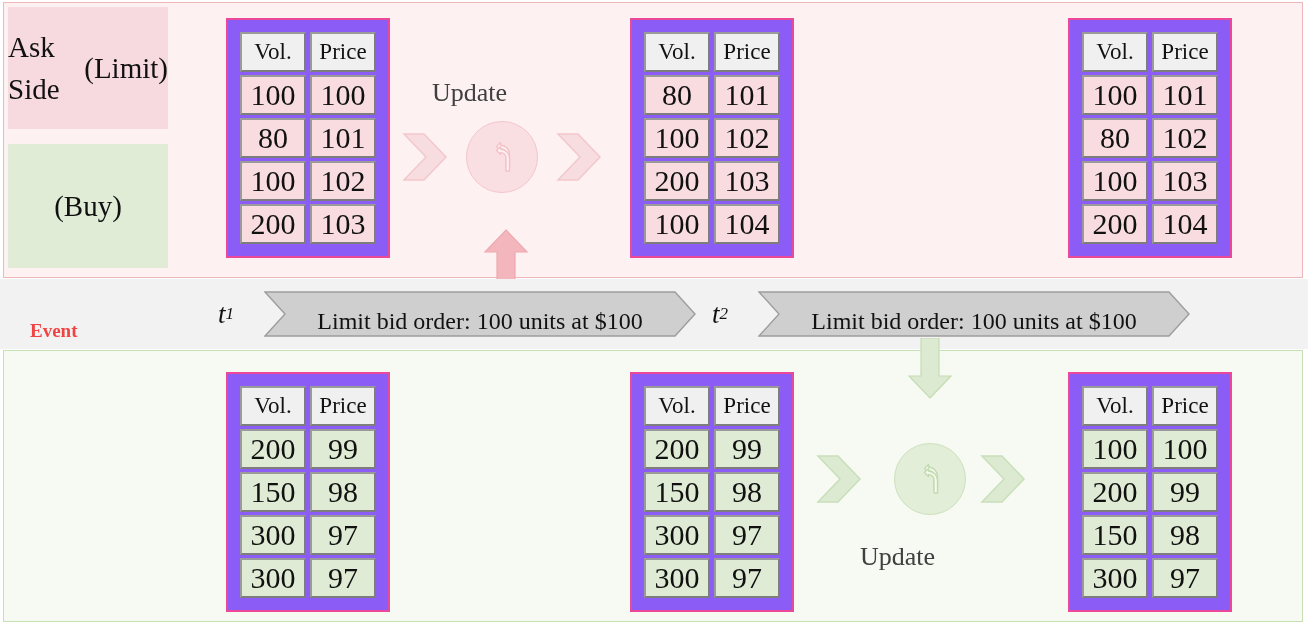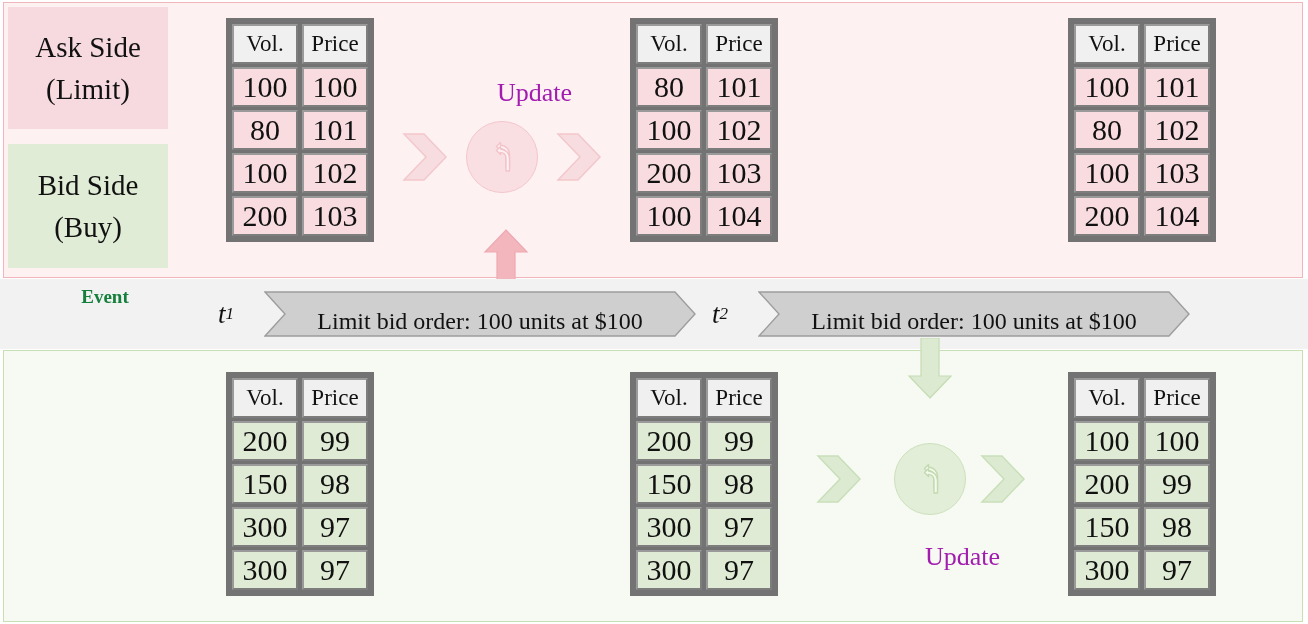--- a/index.html
+++ b/index.html
@@ -12,38 +12,38 @@
   
   .panel{position:absolute;left:3px;width:1300px;box-sizing:border-box;}
   .panel-ask{top:2px;height:276px;background:#fdf1f2;border:1.5px solid #f0b6bc;}
   .panel-bid{top:350px;height:272px;background:#f6faf2;border:1.5px solid #c6e0b4;}
 
   .band{position:absolute;left:0;top:279px;width:1308px;height:70px;background:#f2f2f2;}
 
   
   .side-label{
     position:absolute;box-sizing:border-box;
-    display:flex;flex-direction:column;align-items:center;justify-content:center;
+    display:flex;flex-direction:row;align-items:center;justify-content:center;
     font-size:29px;color:#111;line-height:1.45;
   }
   .side-label-ask{left:8px;top:7px;width:160px;height:122px;background:#f7dadf;}
   .side-label-bid{left:8px;top:144px;width:160px;height:124px;background:#e0ecd6;}
 
   .band-label{
     position:absolute;left:30px;top:285px;width:150px;height:58px;
-    display:flex;justify-content:center;
-    font-family:"Liberation Serif", serif;font-weight:bold;font-size:19px;color:#15803d;
+    display:flex;flex-direction:column;justify-content:flex-end;
+    font-family:"Liberation Serif", serif;font-weight:bold;font-size:19px;color:#ef4444;
     line-height:1.25;
   }
 
   
   .book{
     position:absolute;box-sizing:border-box;
-    background:#737373;border:2px solid #737373;
-    padding:4px;
+    background:#8b5cf6;border:2px solid #ec4899;
+    padding:12px;
   }
   .book-row{display:flex;gap:4px;margin-bottom:3px;}
   .book-row:last-child{margin-bottom:0;}
   .cell{
     box-sizing:border-box;
     width:66px;height:40px;
     display:flex;align-items:center;justify-content:center;
     font-size:30px;color:#111;
     border-top:2px solid #9a9a9a;
     border-left:2px solid #9a9a9a;
@@ -60,21 +60,21 @@
 
   
   .update-circle{
     position:absolute;box-sizing:border-box;
     width:72px;height:72px;border-radius:50%;
     display:flex;align-items:center;justify-content:center;
   }
   .circle-ask{background:#fadfe2;border:1.5px solid #f3c6cb;}
   .circle-bid{background:#e2eed7;border:1.5px solid #cde0bc;}
   .update-text{
-    position:absolute;font-size:26px;color:#a21caf;text-align:right;
+    position:absolute;font-size:26px;color:#404040;text-align:left;
   }
 
   
   .feed-arrow{position:absolute;}
 
   
   .ev{position:absolute;height:46px;}
   .ev svg{display:block;position:absolute;left:0;top:0;}
   .ev .ev-text{
     position:absolute;left:0;top:0;width:100%;height:60px;
@@ -219,21 +219,20 @@
   <div class="ev" style="left:758px;top:291px;width:432px;">
     <svg width="432" height="46" viewBox="0 0 432 46" preserveAspectRatio="none">
       <path d="M1 1 L411 1 L431 23 L411 45 L1 45 L21 23 Z" fill="#cfcfcf" stroke="#9d9d9d" stroke-width="1.4"></path>
     </svg>
     <div class="ev-text">Limit bid order: 100 units at $100</div>
   </div>
 
   <div class="panel panel-bid"></div>
 
   <div class="side-label side-label-bid">
-    <span>Bid Side</span>
     <span>(Buy)</span>
   </div>
 
   <div class="feed-arrow" style="left:906px;top:338px;">
     <svg width="48" height="62" viewBox="0 0 48 62">
       <path d="M24 60 L45 38 L33 38 L33 0 L15 0 L15 38 L3 38 Z" fill="#dcead1" stroke="#c5dcb3" stroke-width="1.2"></path>
     </svg>
   </div>
 
   <div class="book bid" style="left:226px;top:372px;">

